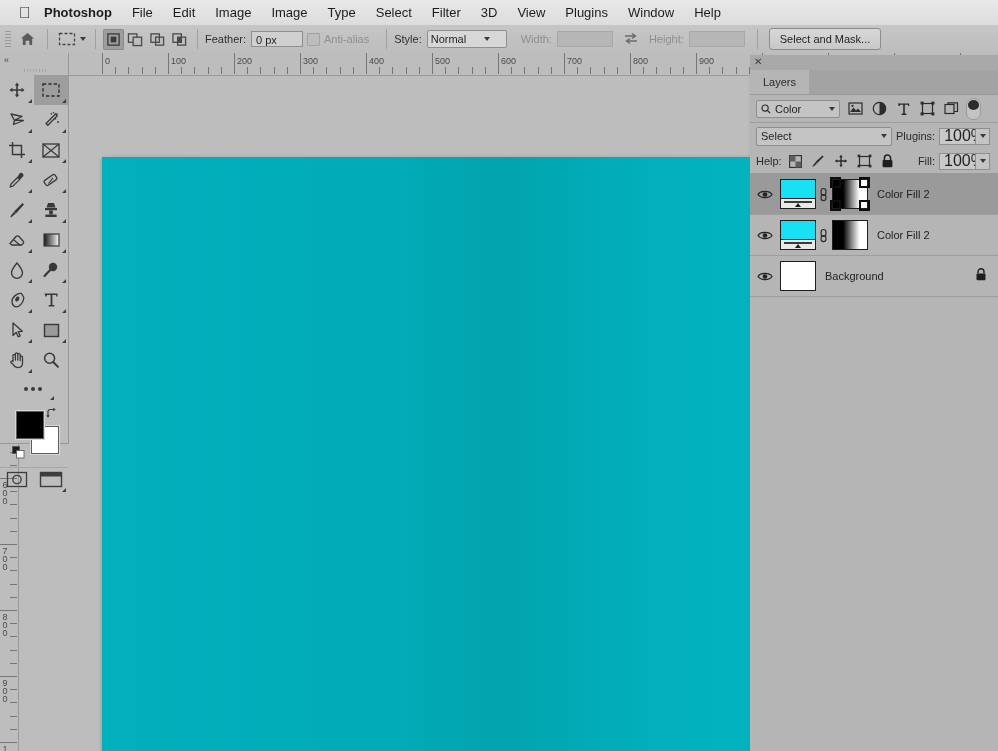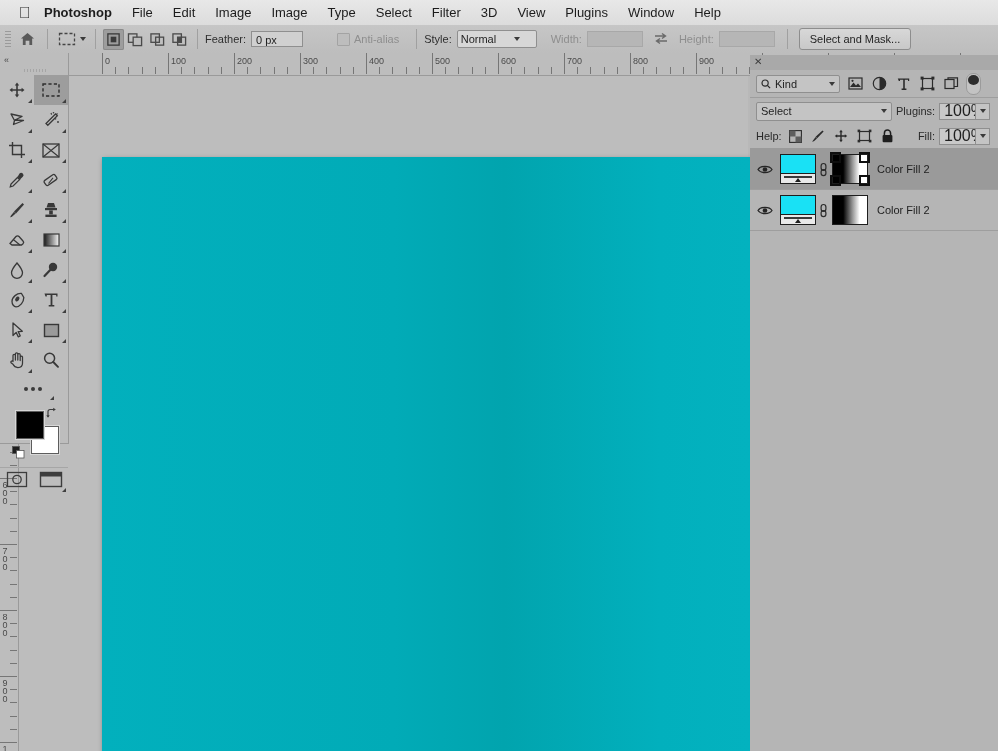--- a/index.html
+++ b/index.html
@@ -331,21 +331,21 @@
             <rect x="7" y="5.5" width="4" height="5.5" fill="#4a4a4a"></rect>
           </svg>
       </div>
     </div>
 
     <div class="ob-sep"></div>
 
     <div class="ob-label">Feather:</div>
     <div class="ob-input" style="width:52px;">0 px</div>
 
-    <div style="display:flex;align-items:center;margin-left:34px;">
+    <div style="display:flex;align-items:center;margin-left:4px;">
       <div class="ob-check"></div>
       <div class="ob-label dim">Anti-alias</div>
     </div>
 
     <div class="ob-sep" style="margin-left:12px;"></div>
 
     <div class="ob-label">Style:</div>
     <div class="ob-select" style="width:80px;">
       <span>Normal</span>
       <span class="caret"></span>
@@ -732,29 +732,32 @@
       </div>
     </div>
   </div>
 
   <div id="panel">
 
     <div id="panel-tabstrip">
       <div id="panel-close">✕</div>
     </div>
 
+    <div id="panel-tabs">
+      <div class="ptab">Layers</div>
+    </div>
 
     <div id="filter-row">
       <div class="kind-select">
         <span style="display:flex;align-items:center;gap:4px;">
           <svg width="10" height="10" viewBox="0 0 11 11">
               <circle cx="4.5" cy="4.5" r="3.4" fill="none" stroke="#2b2b2b" stroke-width="1.3"></circle>
               <path d="M7 7 L10 10" stroke="#2b2b2b" stroke-width="1.4"></path>
             </svg>
-          <span>Kind</span>
+          <span>Color</span>
         </span>
         <span class="caret"></span>
       </div>
 
       <div class="filter-icons">
         <div class="ficon">
           <svg width="15" height="13" viewBox="0 0 15 13">
               <rect x="1" y="1" width="13" height="11" fill="none" stroke="#2b2b2b" stroke-width="1.2"></rect>
               <path d="M2 10 L5.5 5.5 L8 8.5 L10 6.5 L13 10 Z" fill="#2b2b2b"></path>
               <circle cx="4.5" cy="3.8" r="1.1" fill="#2b2b2b"></circle>
@@ -901,17 +904,33 @@
               <path d="M4.5 7.5 a2.4 2.4 0 0 1 2.4 2.4 v1.3 a2.4 2.4 0 0 1 -4.8 0 v-1.3 a2.4 2.4 0 0 1 2.4 -2.4 z" fill="none" stroke="#2b2b2b" stroke-width="1.2"></path>
             </svg>
         </div>
         <div class="thumb" style="margin-left:2px;">
           <div class="mask-grad"></div>
         </div>
         <div class="layer-name">Color Fill 2</div>
       </div>
 
 
+      <div class="layer-row">
+        <div class="eye-cell">
+          <svg width="16" height="11" viewBox="0 0 16 11">
+              <path d="M1 5.5 C3.5 1.4 12.5 1.4 15 5.5 C12.5 9.6 3.5 9.6 1 5.5 Z" fill="none" stroke="#252525" stroke-width="1.25"></path>
+              <circle cx="8" cy="5.5" r="2.3" fill="#252525"></circle>
+            </svg>
+        </div>
+        <div class="thumb" style="background:#ffffff;"></div>
+        <div class="layer-name">Background</div>
+        <div class="layer-lock">
+          <svg width="12" height="13" viewBox="0 0 12 13">
+              <path d="M3 5.6 V3.8 a3 3 0 0 1 6 0 V5.6" fill="none" stroke="#1e1e1e" stroke-width="1.4"></path>
+              <rect x="1.5" y="5.4" width="9" height="6.8" rx="1" fill="#1e1e1e"></rect>
+            </svg>
+        </div>
+      </div>
 
     </div>
   </div>
 
 </div>
 
 </body></html>

